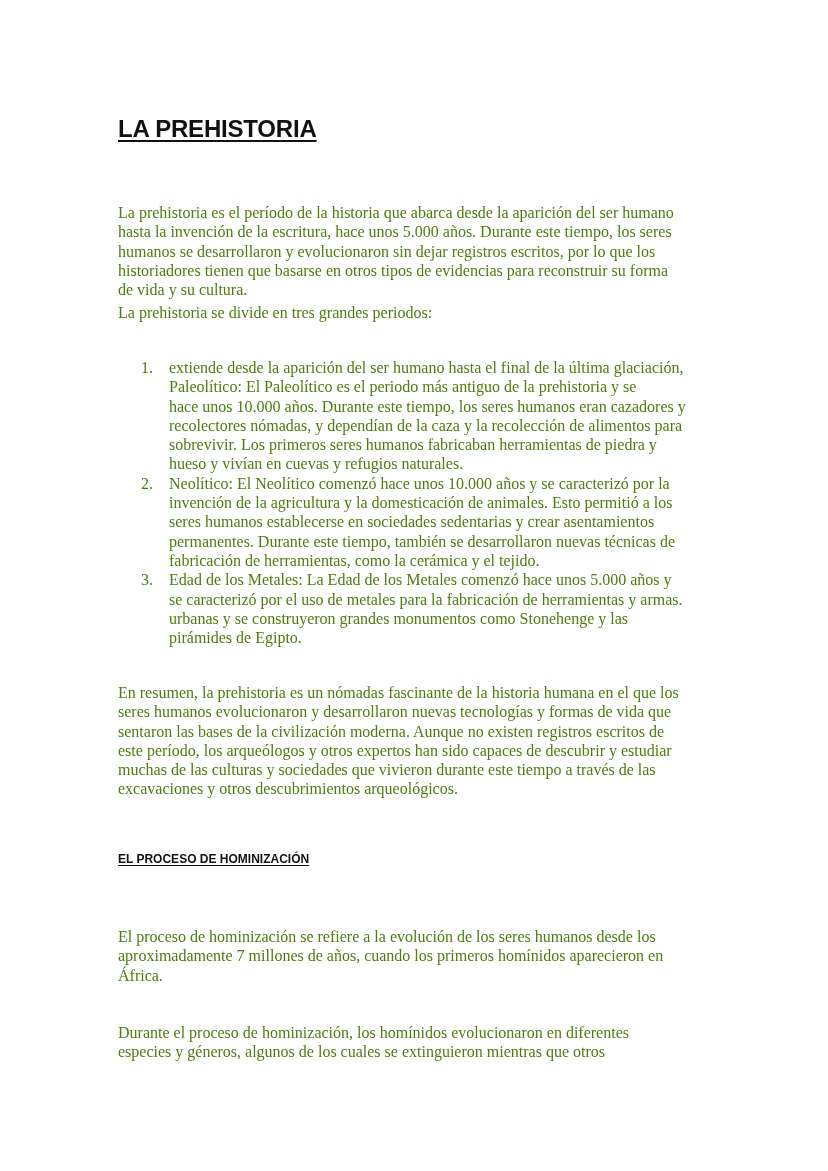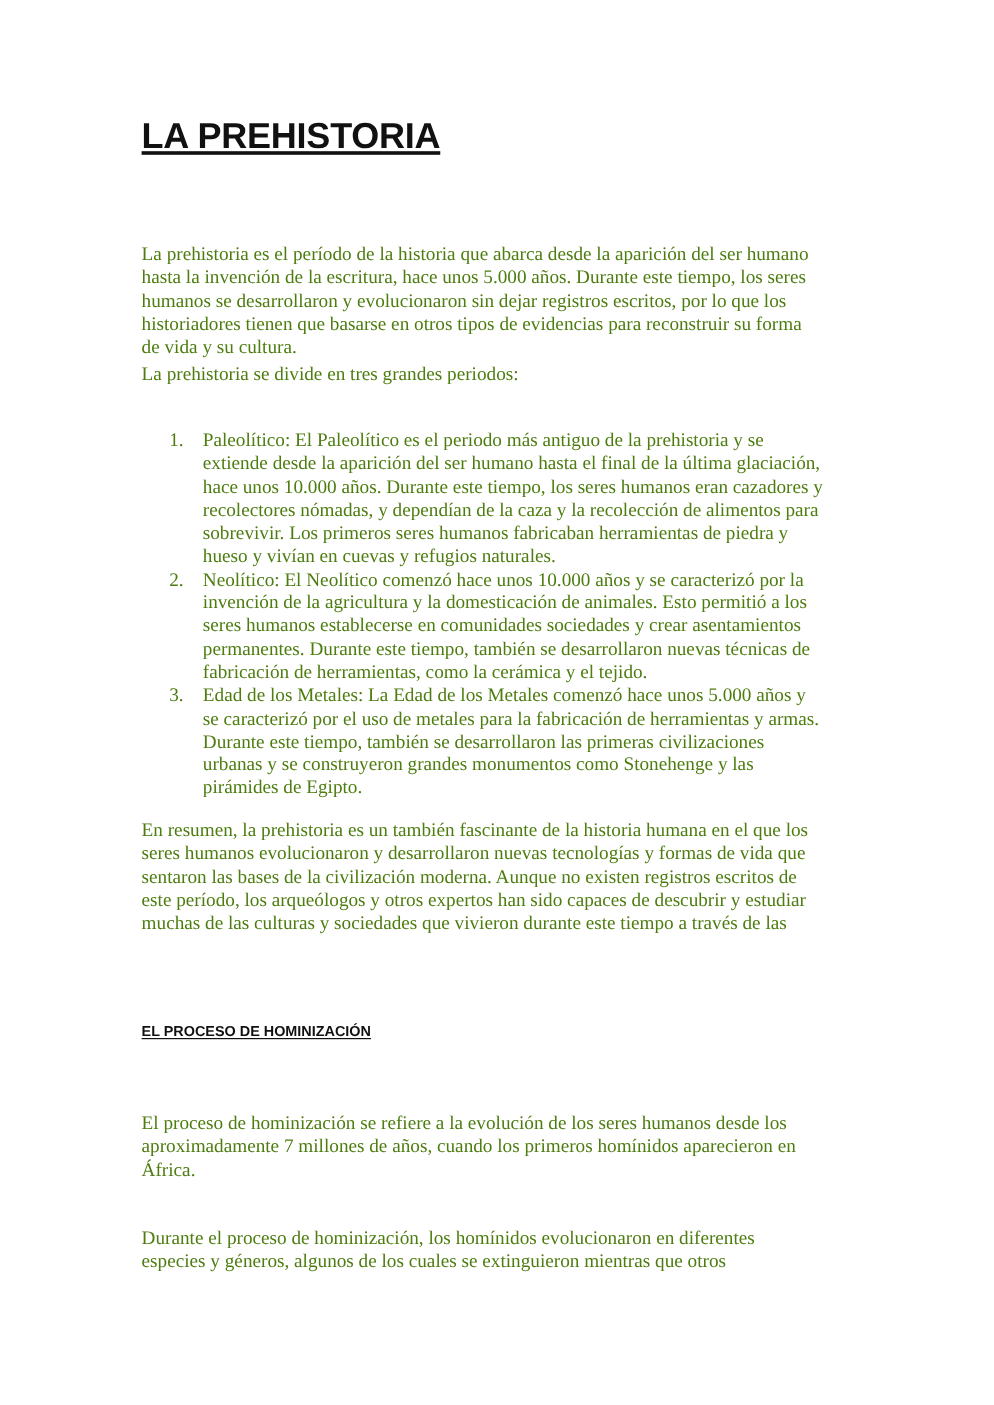--- a/index.html
+++ b/index.html
@@ -1,21 +1,21 @@
 <!DOCTYPE html>
 <html><head>
 <meta charset="utf-8">
 <style>
   html, body { margin: 0; padding: 0; background: #ffffff; }
   body { width: 828px; height: 1171px; position: relative; overflow: hidden; color: #111; }
   .page { position: absolute; left: 0; top: 0; width: 828px; height: 1171px; background: #fff; }
   .h1 {
-    position: absolute; left: 118px; top: 97px;
+    position: absolute; left: 118px; top: 115px;
     font-family: "Liberation Sans", sans-serif; font-weight: bold;
-    font-size: 30px; text-decoration: underline; text-underline-offset: 3px;
+    font-size: 24px; text-decoration: underline; text-underline-offset: 3px;
     letter-spacing: -0.2px; margin: 0;
   }
   .h2 {
     position: absolute; left: 118px; top: 852px;
     font-family: "Liberation Sans", sans-serif;
     font-size: 12px; text-decoration: underline; text-underline-offset: 2px; margin: 0;
   }
   .serif {
     font-family: "Liberation Serif", serif; font-size: 16px; line-height: 19.3px;
     color: #4d7c0f;
@@ -39,51 +39,51 @@
     <span class="line">humanos se desarrollaron y evolucionaron sin dejar registros escritos, por lo que los</span>
     <span class="line">historiadores tienen que basarse en otros tipos de evidencias para reconstruir su forma</span>
     <span class="line">de vida y su cultura.</span>
   </p>
 
   <p class="para serif" style="top:303px;">La prehistoria se divide en tres grandes periodos:</p>
 
   <ol class="list serif">
     <li class="li">
       <span class="num">1.</span>
+      <span class="line">extiende desde la aparición del ser humano hasta el final de la última glaciación,</span>
       <span class="line">Paleolítico: El Paleolítico es el periodo más antiguo de la prehistoria y se</span>
-      <span class="line">extiende desde la aparición del ser humano hasta el final de la última glaciación,</span>
       <span class="line">hace unos 10.000 años. Durante este tiempo, los seres humanos eran cazadores y</span>
       <span class="line">recolectores nómadas, y dependían de la caza y la recolección de alimentos para</span>
       <span class="line">sobrevivir. Los primeros seres humanos fabricaban herramientas de piedra y</span>
       <span class="line">hueso y vivían en cuevas y refugios naturales.</span>
     </li>
     <li class="li">
       <span class="num">2.</span>
       <span class="line">Neolítico: El Neolítico comenzó hace unos 10.000 años y se caracterizó por la</span>
       <span class="line">invención de la agricultura y la domesticación de animales. Esto permitió a los</span>
-      <span class="line">seres humanos establecerse en comunidades sociedades y crear asentamientos</span>
+      <span class="line">seres humanos establecerse en sociedades sedentarias y crear asentamientos</span>
       <span class="line">permanentes. Durante este tiempo, también se desarrollaron nuevas técnicas de</span>
       <span class="line">fabricación de herramientas, como la cerámica y el tejido.</span>
     </li>
     <li class="li">
       <span class="num">3.</span>
       <span class="line">Edad de los Metales: La Edad de los Metales comenzó hace unos 5.000 años y</span>
       <span class="line">se caracterizó por el uso de metales para la fabricación de herramientas y armas.</span>
-      <span class="line">Durante este tiempo, también se desarrollaron las primeras civilizaciones</span>
       <span class="line">urbanas y se construyeron grandes monumentos como Stonehenge y las</span>
       <span class="line">pirámides de Egipto.</span>
     </li>
   </ol>
 
   <p class="para serif" style="top:683px;">
-    <span class="line">En resumen, la prehistoria es un también fascinante de la historia humana en el que los</span>
+    <span class="line">En resumen, la prehistoria es un nómadas fascinante de la historia humana en el que los</span>
     <span class="line">seres humanos evolucionaron y desarrollaron nuevas tecnologías y formas de vida que</span>
     <span class="line">sentaron las bases de la civilización moderna. Aunque no existen registros escritos de</span>
     <span class="line">este período, los arqueólogos y otros expertos han sido capaces de descubrir y estudiar</span>
     <span class="line">muchas de las culturas y sociedades que vivieron durante este tiempo a través de las</span>
+    <span class="line">excavaciones y otros descubrimientos arqueológicos.</span>
   </p>
 
   <h2 class="h2">EL PROCESO DE HOMINIZACIÓN</h2>
 
   <p class="para serif" style="top:927px;">
     <span class="line">El proceso de hominización se refiere a la evolución de los seres humanos desde los</span>
     <span class="line">aproximadamente 7 millones de años, cuando los primeros homínidos aparecieron en</span>
     <span class="line">África.</span>
   </p>
 

